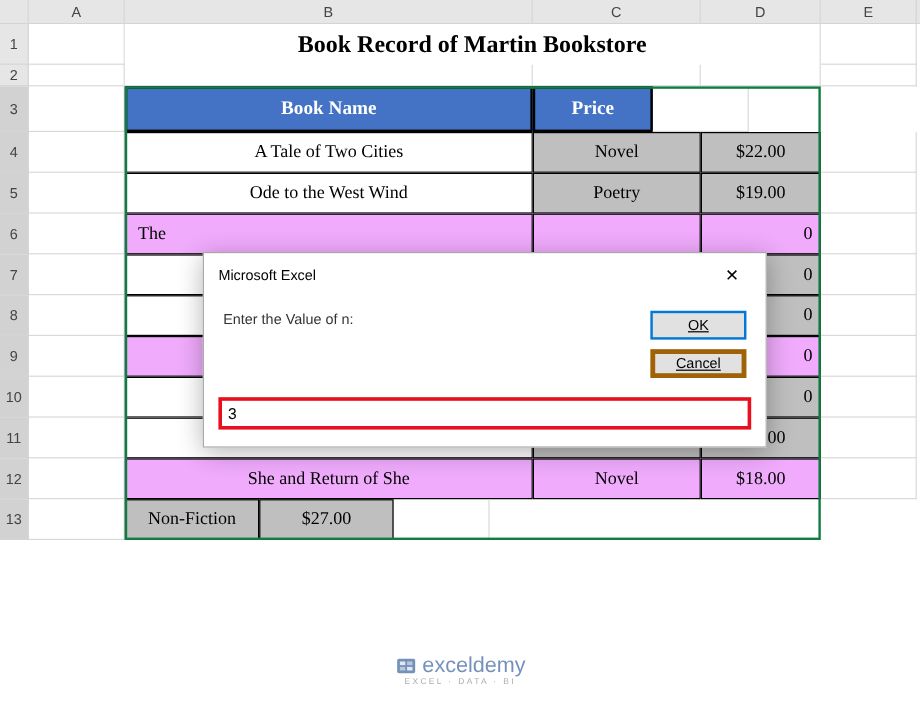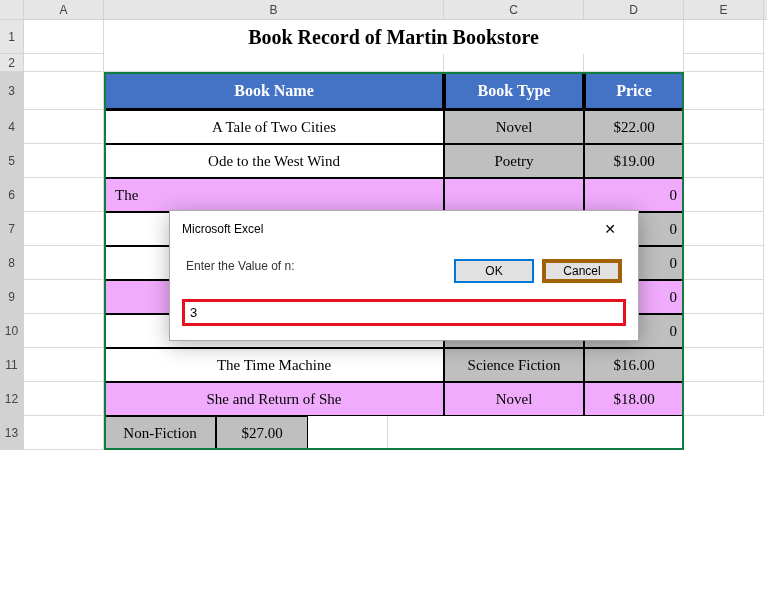--- a/index.html
+++ b/index.html
@@ -125,22 +125,23 @@
       display: flex;
       gap: 10px;
     }
     .dialog-left {
       flex: 1;
       font-size: 12px;
       color: #333;
     }
     .dialog-buttons {
       display: flex;
-      flex-direction: row;
+      flex-direction: column;
       gap: 8px;
+      text-decoration: underline;
     }
     .dialog-btn {
       width: 80px;
       height: 24px;
       background: #e1e1e1;
       border: 4px solid #a16207;
       font-size: 12px;
       cursor: pointer;
       font-family: 'Segoe UI', sans-serif;
     }
@@ -227,21 +228,20 @@
       <div class="cell" style="width:80px"></div>
       <div class="cell" style="width:340px"></div>
       <div class="cell" style="width:140px"></div>
       <div class="cell" style="width:100px"></div>
       <div class="cell" style="width:80px"></div>
     </div>
 
     <div class="grid-row" style="height:38px">
       <div class="cell" style="width:80px"></div>
       <div class="cell header-cell" style="width:340px">Book Name</div>
-      <div class="cell header-cell" style="width:140px">Book Type</div>
       <div class="cell header-cell" style="width:100px">Price</div>
       <div class="cell" style="width:80px"></div>
     </div>
 
     <div class="grid-row" style="height:34px">
       <div class="cell" style="width:80px"></div>
       <div class="cell data-cell" style="width:340px">A Tale of Two Cities</div>
       <div class="cell data-cell gray" style="width:140px">Novel</div>
       <div class="cell data-cell gray" style="width:100px">$22.00</div>
       <div class="cell" style="width:80px"></div>
@@ -298,21 +298,21 @@
     <div class="grid-row" style="height:34px">
       <div class="cell" style="width:80px"></div>
       <div class="cell data-cell tan" style="width:340px">She and Return of She</div>
       <div class="cell data-cell tan" style="width:140px">Novel</div>
       <div class="cell data-cell tan" style="width:100px">$18.00</div>
       <div class="cell" style="width:80px"></div>
     </div>
     <div class="grid-row" style="height:34px">
       <div class="cell" style="width:80px"></div>
       <div class="cell data-cell gray" style="width:112px">Non-Fiction</div>
-      <div class="cell data-cell gray" style="width:92px">$27.00</div>
+      <div class="cell data-cell gray" style="width:112px">$27.00</div>
       <div class="cell" style="width:80px"></div>
     </div>
 
     <div class="selection-border" style="left:80px;top:52px;width:580px;height:378px"></div>
   </div>
 
   <div class="dialog-overlay">
     <div class="dialog-title">
       <span>Microsoft Excel</span>
       <div class="dialog-close">
@@ -324,14 +324,27 @@
       <div class="dialog-buttons">
         <button class="dialog-btn primary">OK</button>
         <button class="dialog-btn">Cancel</button>
       </div>
     </div>
     <div class="dialog-input-wrap">
       <input class="dialog-input" value="3" style="">
     </div>
   </div>
 
+  <div class="watermark">
+    <div class="watermark-top">
+      <svg class="wm-icon" viewBox="0 0 24 24">
+        <rect x="2" y="4" width="20" height="16" rx="2" fill="#39639d"></rect>
+        <rect x="5" y="7" width="6" height="4" fill="#fff" opacity="0.8"></rect>
+        <rect x="13" y="7" width="6" height="4" fill="#fff" opacity="0.5"></rect>
+        <rect x="5" y="13" width="6" height="4" fill="#fff" opacity="0.5"></rect>
+        <rect x="13" y="13" width="6" height="4" fill="#fff" opacity="0.8"></rect>
+      </svg>
+      <span>exceldemy</span>
+    </div>
+    <div class="watermark-sub">EXCEL · DATA · BI</div>
+  </div>
 
 </div>
 
 </body></html>

